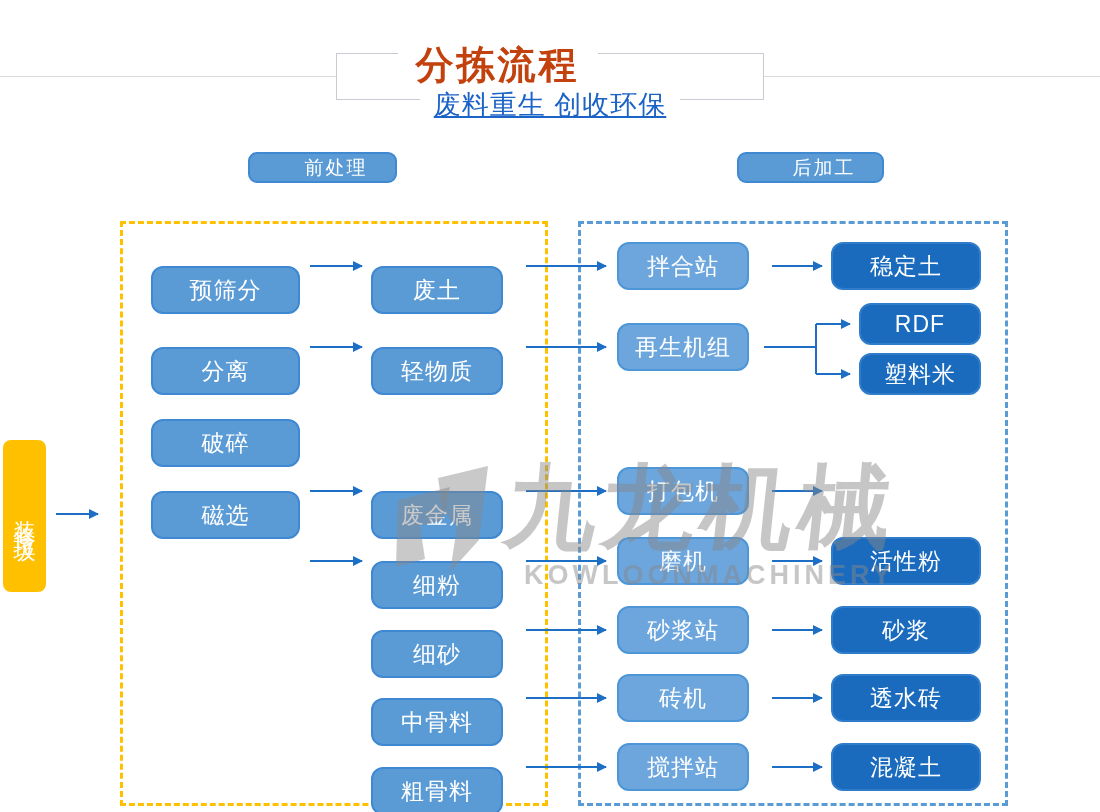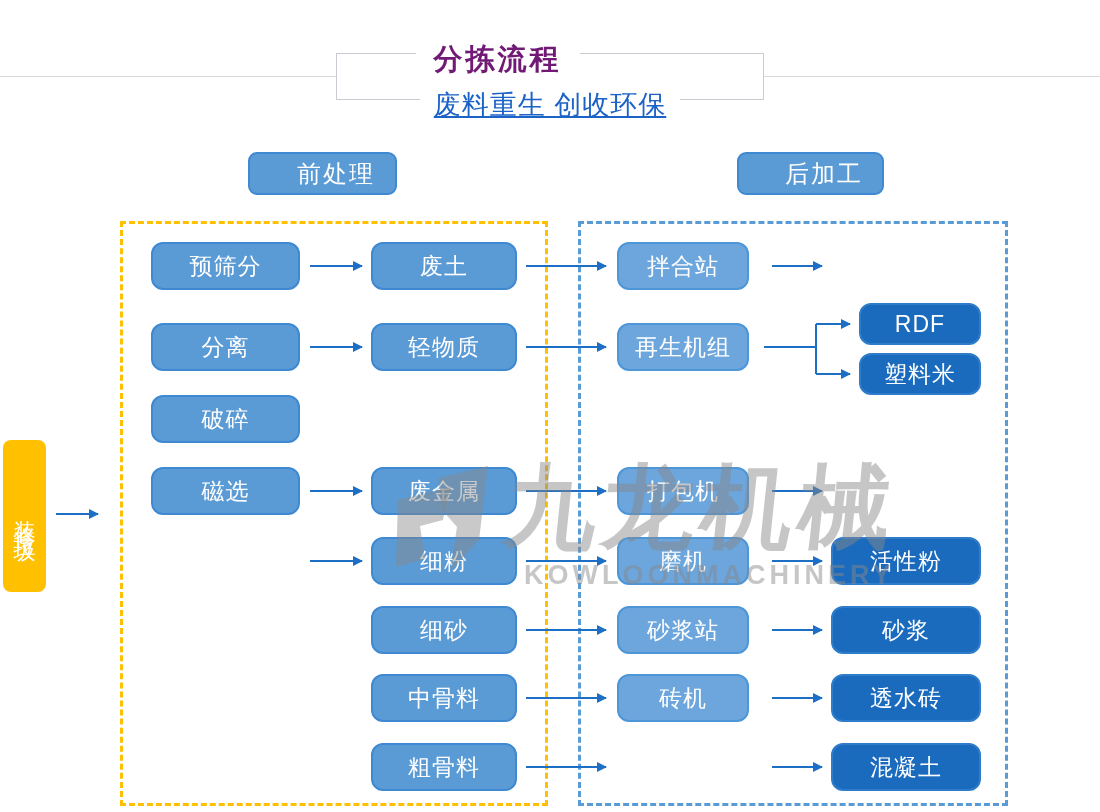--- a/index.html
+++ b/index.html
@@ -4,53 +4,53 @@
 <style>
   html,body{margin:0;padding:0;background:#fff;}
   *{box-sizing:border-box;}
   body{font-family:"Liberation Sans","DejaVu Sans",sans-serif;}
   .canvas{position:relative;width:1100px;height:812px;background:#fff;overflow:hidden;}
 
   
   .top-rule{position:absolute;left:0;top:76px;width:1100px;height:1px;background:#D7DADF;z-index:1;}
   .title-frame{position:absolute;left:336px;top:53px;width:428px;height:47px;border:1px solid #C8CCD2;background:#fff;z-index:2;}
   .page-title{position:absolute;left:0;top:40px;width:995px;text-align:center;z-index:3;
-    font-size:29px;font-weight:800;color:#701a75;letter-spacing:3px;}
+    font-size:38px;font-weight:800;color:#c2410c;letter-spacing:3px;}
   .page-title span{background:#fff;padding:0 18px;}
   .page-subtitle{position:absolute;left:0;top:87px;width:1100px;text-align:center;z-index:3;
     font-size:27px;color:var(--subtitle-blue);letter-spacing:1px;}
   .page-subtitle span{background:#fff;padding:0 14px;text-decoration:underline;}
 
   
-  .chip{position:absolute;top:152px;height:43px;border-radius:9px;z-index:20;
+  .chip{position:absolute;top:152px;height:31px;border-radius:9px;z-index:20;
     background:var(--node-mid);border:2px solid var(--node-mid-border);
-    color:#fff;font-size:24px;letter-spacing:2px;
+    color:#fff;font-size:19px;letter-spacing:2px;
     display:flex;align-items:center;justify-content:center;padding-left:27px;}
   .chip-pre{left:248px;width:149px;}
   .chip-post{left:737px;width:147px;}
 
   
   .group{position:absolute;top:221px;height:585px;z-index:5;border:3px dashed;background:transparent;}
   .group-pre{left:120px;width:428px;border-color:var(--accent-yellow);}
   .group-post{left:578px;width:430px;border-color:var(--dashed-blue);}
 
   
   .source{position:absolute;left:3px;top:440px;width:43px;height:152px;z-index:20;
     background:var(--accent-yellow);border-radius:8px;color:#fff;
     display:flex;align-items:center;justify-content:center;}
   .source span{writing-mode:vertical-rl;font-size:22px;letter-spacing:7px;font-weight:500;}
 
   
   .node{position:absolute;height:48px;border-radius:12px;z-index:20;color:#fff;
     font-size:23px;letter-spacing:1px;display:flex;align-items:center;justify-content:center;}
-  .mid{background:var(--node-mid);border:2px solid var(--node-mid-border);}
+  .mid{background:var(--node-mid);border:2px solid var(--node-mid-border);margin-top:24px;}
   .stage{background:var(--node-stage);border:2px solid var(--node-stage-border);}
   .dark{background:var(--node-dark);border:2px solid var(--node-dark-border);}
   .c1{left:151px;width:149px;}
-  .c2{left:371px;width:146px;}
+  .c2{left:371px;width:132px;}
   .c3{left:617px;width:132px;}
   .c4{left:831px;width:150px;}
   .c4s{left:859px;width:122px;}
   .r1{top:242px;}.r2{top:323px;}.r3{top:395px;}.r4{top:467px;}
   .r5{top:537px;}.r6{top:606px;}.r7{top:674px;}.r8{top:743px;}
   .rRDF{top:303px;height:42px;}
   .rSU{top:353px;height:42px;}
 
   
   .arrows{position:absolute;left:0;top:0;z-index:10;}
@@ -132,21 +132,23 @@
   <div class="node mid c2 r6">细砂</div>
   <div class="node mid c2 r7">中骨料</div>
   <div class="node mid c2 r8">粗骨料</div>
 
   <div class="node stage c3 r1">拌合站</div>
   <div class="node stage c3 r2">再生机组</div>
   <div class="node stage c3 r4">打包机</div>
   <div class="node stage c3 r5">磨机</div>
   <div class="node stage c3 r6">砂浆站</div>
   <div class="node stage c3 r7">砖机</div>
+  <div class="node stage c3 r8">搅拌站</div>
 
+  <div class="node dark c4 r1">稳定土</div>
   <div class="node dark c4s rRDF">RDF</div>
   <div class="node dark c4s rSU">塑料米</div>
   <div class="node dark c4 r5">活性粉</div>
   <div class="node dark c4 r6">砂浆</div>
   <div class="node dark c4 r7">透水砖</div>
   <div class="node dark c4 r8">混凝土</div>
 
   <div class="watermark">
     <svg class="wm-logo" width="112" height="114" viewBox="0 0 112 114">
       <path d="M10 40 L62 27 L55 60 L32 66 L37 99 L8 107 Z" fill="rgba(135,135,135,0.45)"></path>

